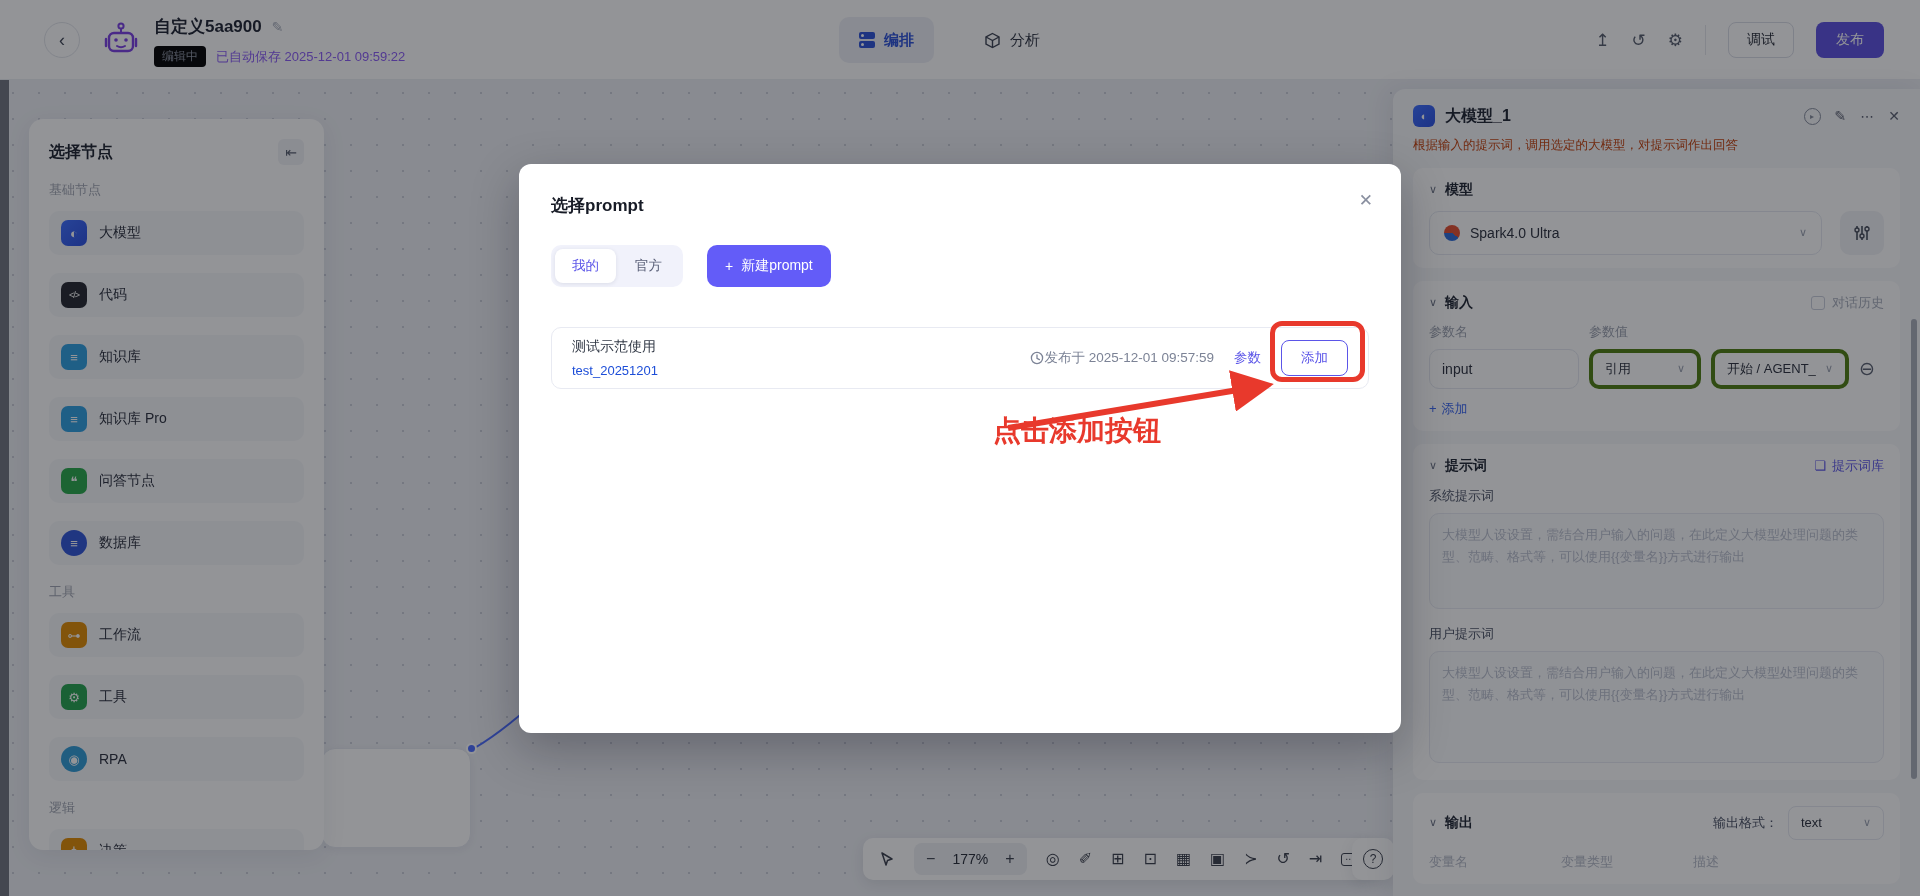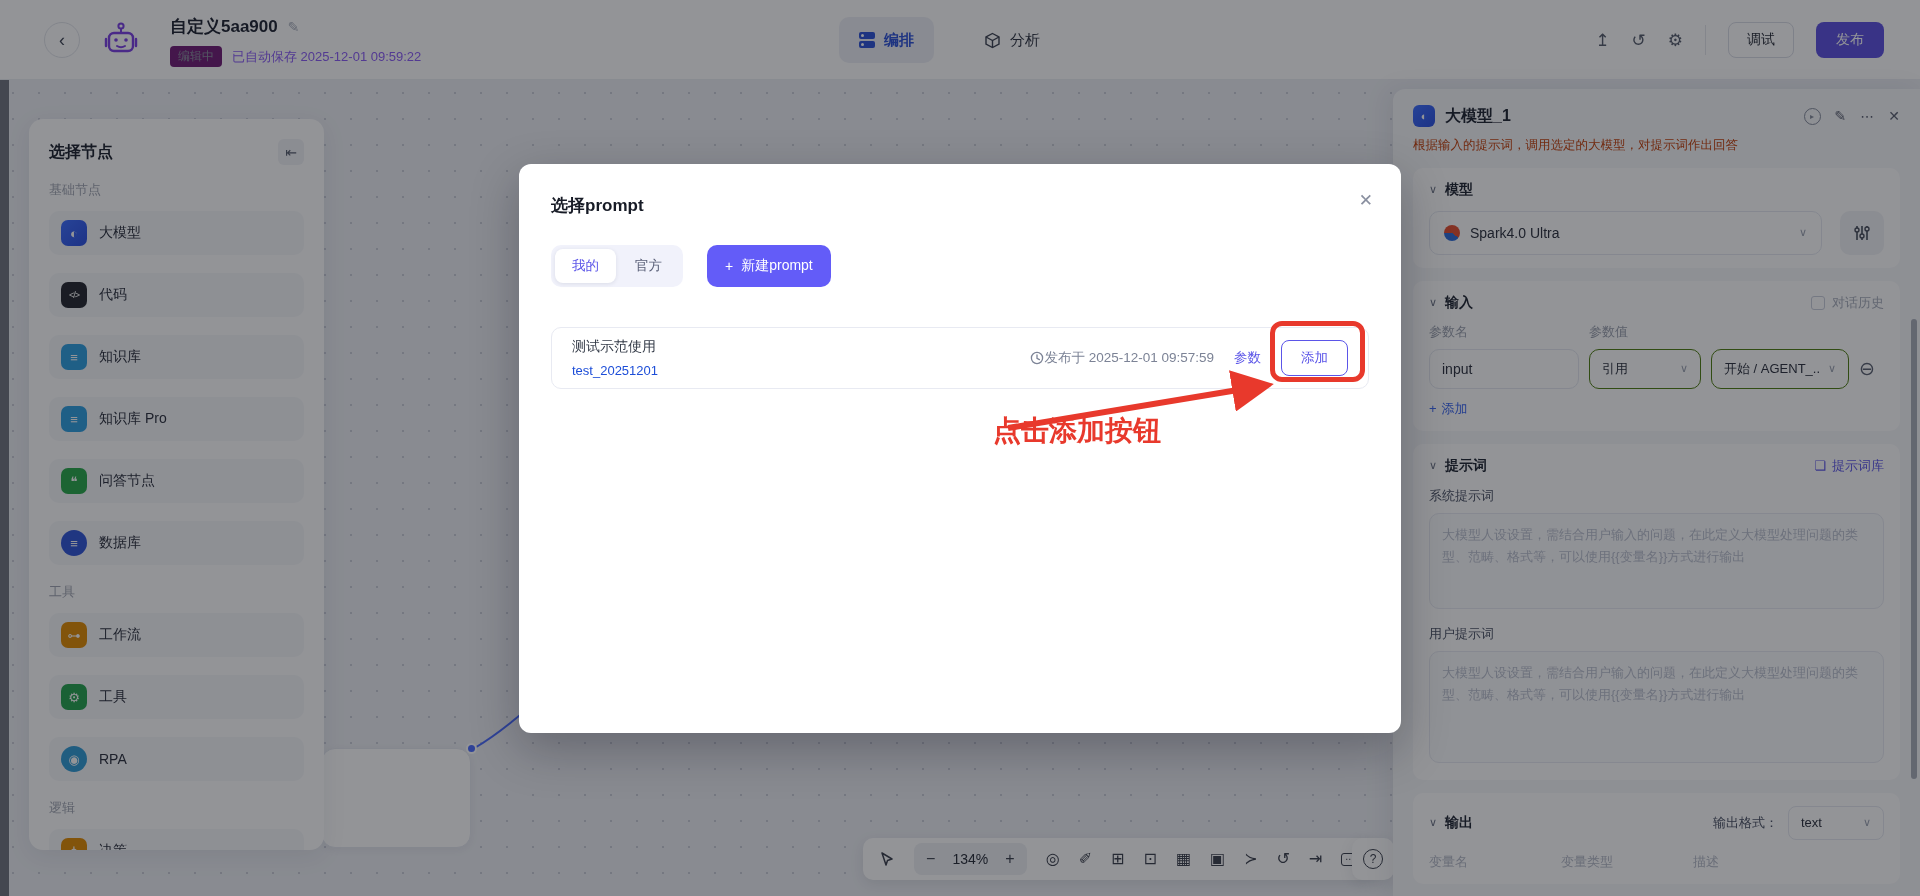--- a/index.html
+++ b/index.html
@@ -19,26 +19,26 @@
   .edge-svg { position:absolute; left:0; top:0; pointer-events:none; }
 
   
   .header { position:absolute; left:0; top:0; width:1920px; height:80px; background:#fff;
     border-bottom:1px solid #eceef3; z-index:10; }
   .back-btn { position:absolute; left:44px; top:22px; width:36px; height:36px; border-radius:50%;
     border:1px solid #e1e4ea; background:#fff; display:flex; align-items:center; justify-content:center;
     font-size:18px; color:#3c4352; cursor:pointer; }
   .avatar { position:absolute; left:98px; top:16px; width:46px; height:46px; border-radius:10px;
     display:flex; align-items:center; justify-content:center; }
-  .title-block { position:absolute; left:170px; top:15px; }
+  .title-block { position:absolute; left:154px; top:15px; }
   .app-title-row { display:flex; align-items:center; gap:10px; }
   .app-title { font-size:17px; font-weight:bold; color:#1c2130; }
   .edit-pencil { color:#a7adbb; font-size:14px; cursor:pointer; }
   .meta-row { display:flex; align-items:center; gap:10px; margin-top:8px; }
-  .status-badge { background:#701a75; color:#8a909f; font-size:12px; padding:2px 8px; border-radius:4px; }
+  .status-badge { background:#000000; color:#8a909f; font-size:12px; padding:2px 8px; border-radius:4px; }
   .autosave { color:#8b5cf6; font-size:13px; }
   .header-tabs { position:absolute; left:839px; top:17px; display:flex; align-items:center; gap:30px; }
   .htab { display:flex; align-items:center; gap:9px; height:46px; padding:0 20px; border-radius:10px;
     font-size:15px; color:#2e3442; cursor:pointer; }
   .htab.active { background:#edeff6; color:#2b50d8; font-weight:bold; }
   .orch-ic { display:inline-flex; flex-direction:column; gap:2px; }
   .orch-ic i { display:block; width:16px; height:7px; border-radius:2px; background:#2b50d8; position:relative; }
   .orch-ic i::before { content:""; position:absolute; left:2px; top:2px; width:3px; height:3px; border-radius:50%; background:#fff; }
   .header-right { position:absolute; right:36px; top:22px; display:flex; align-items:center; gap:22px; }
   .hicon { font-size:17px; color:#555c6c; cursor:pointer; }
@@ -114,21 +114,21 @@
   .tune-btn { width:44px; height:44px; border-radius:10px; background:#f1f2f6; display:flex;
     align-items:center; justify-content:center; cursor:pointer; }
   .hist-check { display:flex; align-items:center; gap:7px; color:#a7adbb; font-size:13px; }
   .checkbox { width:14px; height:14px; border:1.4px solid #c9cedb; border-radius:3px; background:#fff; cursor:pointer; }
   .param-labels { display:flex; margin-top:11px; font-size:13px; color:#9aa0ae; }
   .param-labels .pl1 { width:160px; }
   .param-row { display:flex; align-items:center; gap:10px; margin-top:8px; }
   .tfield { height:40px; border:1px solid #e5e8f0; border-radius:10px; background:#fff; font-size:14px;
     color:#2a2f3c; padding:0 12px; font-family:inherit; }
   .in-name { width:150px; }
-  .dselect { height:40px; border:1px solid #4d7c0f; border-radius:10px; background:#fff; display:flex;
+  .dselect { height:40px; border:4px solid #4d7c0f; border-radius:10px; background:#fff; display:flex;
     align-items:center; gap:8px; padding:0 12px; font-size:13px; color:#2a2f3c; cursor:pointer; }
   .sel-ref { width:112px; } .sel-src { width:138px; }
   .dselect span.txt { flex:1; white-space:nowrap; overflow:hidden; }
   .minus-btn { font-size:19px; color:#596070; cursor:pointer; }
   .add-link { margin-top:11px; font-size:13px; color:#3a66f0; display:flex; align-items:center; gap:5px; cursor:pointer; }
   .lib-link { display:flex; align-items:center; gap:6px; font-size:13px; color:#5b55e8; cursor:pointer; }
   .field-label { margin-top:12px; font-size:13px; color:#4a5164; }
   .ta { width:100%; margin-top:8px; background:#fafbfd; border:1px solid #e7eaf2; border-radius:10px;
     padding:10px 12px; font-size:13px; font-family:inherit; color:#2a2f3c; resize:none; line-height:1.75; }
   .ta::placeholder { color:#b9bfce; }
@@ -290,21 +290,21 @@
     <span class="snode-label">决策</span>
   </div>
 </div>
 
 <div class="btoolbar">
   <svg width="16" height="16" viewBox="0 0 16 16" style="cursor:pointer">
     <path d="M3 2 L13 8 L8.5 9.5 L7 14 Z" fill="none" stroke="#3a3f4c" stroke-width="1.5" stroke-linejoin="round"></path>
   </svg>
   <div class="zoom-pill">
     <span class="zbtn">−</span>
-    <span class="zoom-val">134%</span>
+    <span class="zoom-val">177%</span>
     <span class="zbtn">+</span>
   </div>
   <span class="tb-icon">◎</span>
   <span class="tb-icon">✐</span>
   <span class="tb-icon">⊞</span>
   <span class="tb-icon">⊡</span>
   <span class="tb-icon">▦</span>
   <span class="tb-icon">▣</span>
   <span class="tb-icon">≻</span>
   <span class="tb-icon">↺</span>

